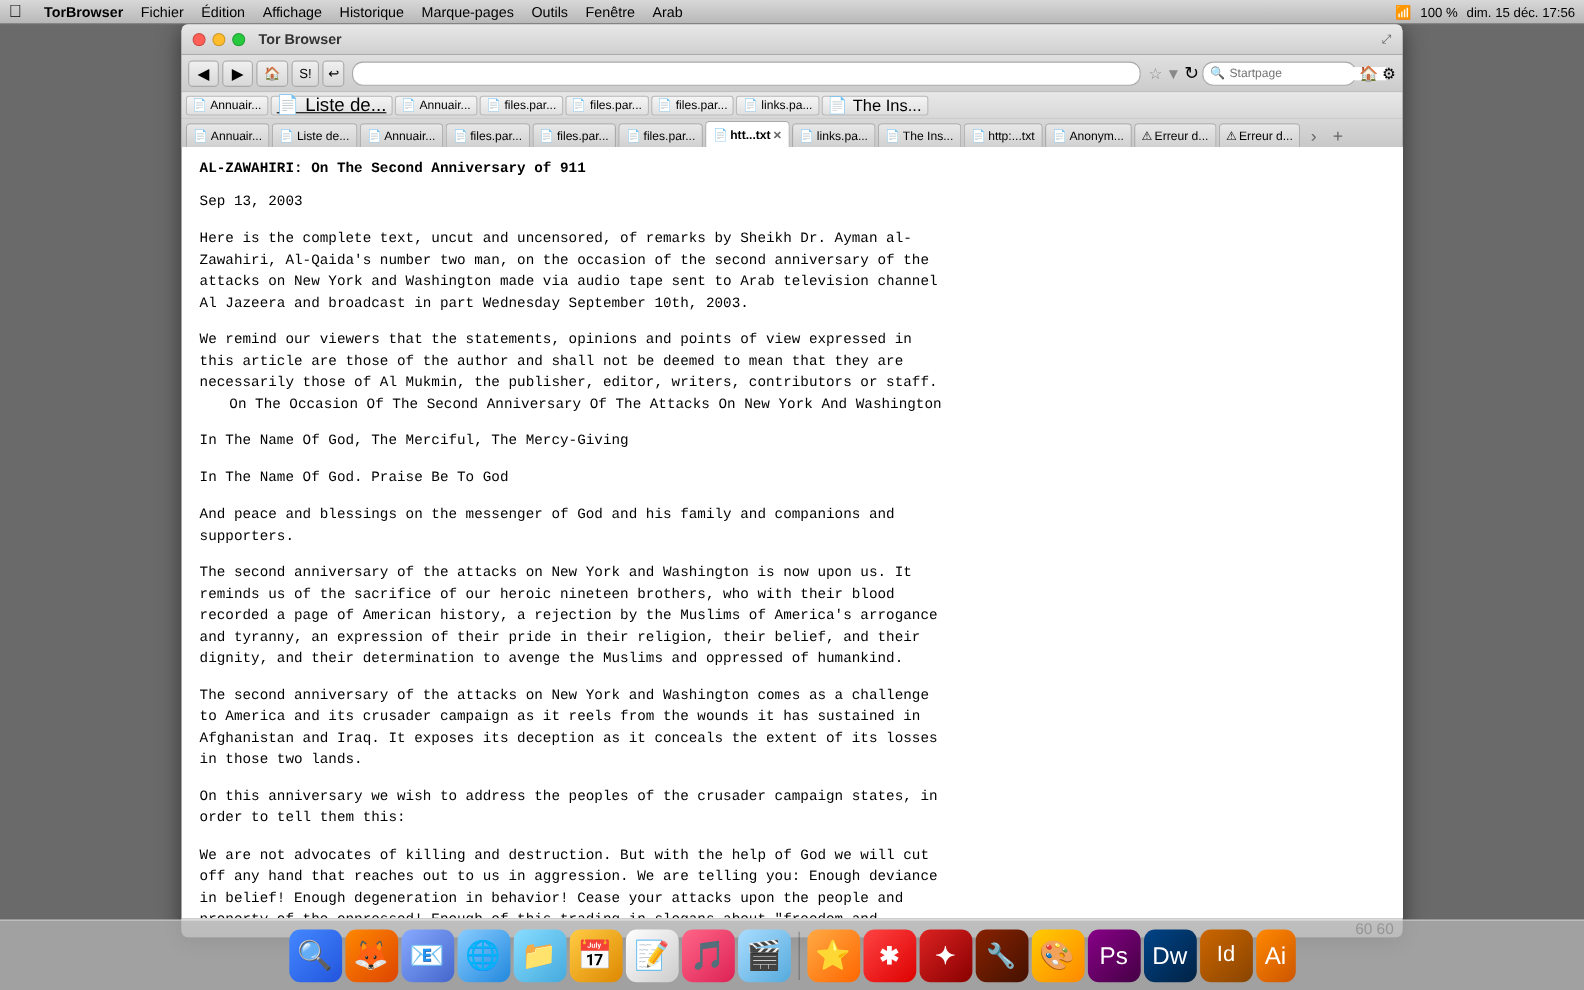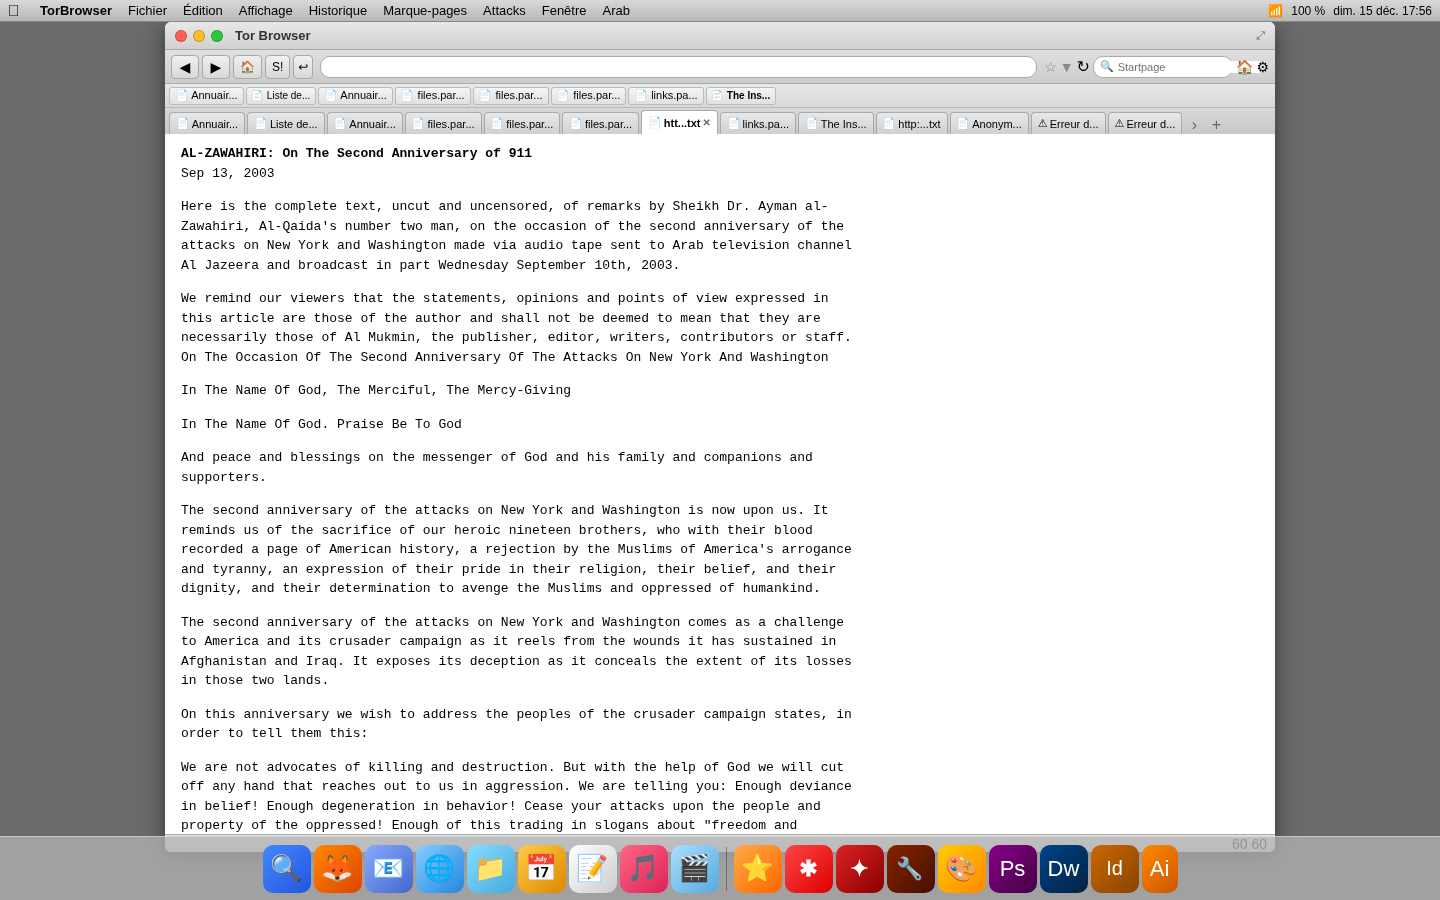--- a/index.html
+++ b/index.html
@@ -48,21 +48,21 @@
 <div class="overall-bg">
 
   <div style="position:absolute;top:0;left:0;right:0;height:22px;background:linear-gradient(to bottom,#d8d8d8,#b8b8b8);display:flex;align-items:center;padding:0 8px;border-bottom:1px solid #888;z-index:100;">
     <span style="font-size:16px;margin-right:12px;cursor:default;"></span>
     <span class="menubar-item bold">TorBrowser</span>
     <span class="menubar-item">Fichier</span>
     <span class="menubar-item">Édition</span>
     <span class="menubar-item">Affichage</span>
     <span class="menubar-item">Historique</span>
     <span class="menubar-item">Marque-pages</span>
-    <span class="menubar-item">Attacks</span>
+    <span class="menubar-item">Outils</span>
     <span class="menubar-item">Fenêtre</span>
     <span class="menubar-item">Arab</span>
     <div style="margin-left:auto;display:flex;align-items:center;gap:8px;font-size:12px;">
       <span>📶</span>
       <span>100 %</span>
       <span>dim. 15 déc. 17:56</span>
     </div>
   </div>
 
   <div class="browser-outer">
@@ -94,27 +94,27 @@
       <div style="display:flex;align-items:center;background:white;border:1px solid #aaa;border-radius:10px;height:22px;padding:0 6px;width:140px;">
         <span style="font-size:11px;color:#888;margin-right:4px;">🔍</span>
         <input type="text" placeholder="Startpage" style="flex: 1 1 0%; border: none; outline: none; font-size: 11px;">
       </div>
       <button style="background:transparent;border:none;font-size:14px;cursor:pointer;">🏠</button>
       <button style="background:transparent;border:none;font-size:14px;cursor:pointer;">⚙</button>
     </div>
 
     <div style="background:linear-gradient(to bottom,#e8e8e8,#d8d8d8);height:24px;display:flex;align-items:center;padding:0 4px;border-bottom:1px solid #bbb;gap:2px;overflow:hidden;">
       <div style="background:linear-gradient(to bottom,#f5f5f5,#e0e0e0);border:1px solid #bbb;border-radius:3px;height:18px;padding:0 5px;font-size:11px;display:flex;align-items:center;cursor:pointer;white-space:nowrap;">📄 Annuair...</div>
-      <div style="background:linear-gradient(to bottom,#f5f5f5,#e0e0e0);border:1px solid #bbb;border-radius:3px;height:18px;padding:0 5px;font-size:10px;display:flex;align-items:center;cursor:pointer;white-space:nowrap;">📄 Liste de...</div>
+      <div style="background:linear-gradient(to bottom,#f5f5f5,#e0e0e0);border:1px solid #bbb;border-radius:3px;height:18px;padding:0 5px;font-size:17px;display:flex;align-items:center;cursor:pointer;white-space:nowrap;text-decoration:underline;">📄 Liste de...</div>
       <div style="background:linear-gradient(to bottom,#f5f5f5,#e0e0e0);border:1px solid #bbb;border-radius:3px;height:18px;padding:0 5px;font-size:11px;display:flex;align-items:center;cursor:pointer;white-space:nowrap;">📄 Annuair...</div>
       <div style="background:linear-gradient(to bottom,#f5f5f5,#e0e0e0);border:1px solid #bbb;border-radius:3px;height:18px;padding:0 5px;font-size:11px;display:flex;align-items:center;cursor:pointer;white-space:nowrap;">📄 files.par...</div>
       <div style="background:linear-gradient(to bottom,#f5f5f5,#e0e0e0);border:1px solid #bbb;border-radius:3px;height:18px;padding:0 5px;font-size:11px;display:flex;align-items:center;cursor:pointer;white-space:nowrap;">📄 files.par...</div>
       <div style="background:linear-gradient(to bottom,#f5f5f5,#e0e0e0);border:1px solid #bbb;border-radius:3px;height:18px;padding:0 5px;font-size:11px;display:flex;align-items:center;cursor:pointer;white-space:nowrap;">📄 files.par...</div>
       <div style="background:linear-gradient(to bottom,#f5f5f5,#e0e0e0);border:1px solid #bbb;border-radius:3px;height:18px;padding:0 5px;font-size:11px;display:flex;align-items:center;cursor:pointer;white-space:nowrap;">📄 links.pa...</div>
-      <div style="background:linear-gradient(to bottom,#f5f5f5,#e0e0e0);border:1px solid #bbb;border-radius:3px;height:18px;padding:0 5px;font-size:10px;display:flex;align-items:center;cursor:pointer;white-space:nowrap;font-weight:bold;">📄 The Ins...</div>
+      <div style="background:linear-gradient(to bottom,#f5f5f5,#e0e0e0);border:1px solid #bbb;border-radius:3px;height:18px;padding:0 5px;font-size:15px;display:flex;align-items:center;cursor:pointer;white-space:nowrap;">📄 The Ins...</div>
     </div>
 
     <div style="background:linear-gradient(to bottom,#d8d8d8,#c8c8c8);height:26px;display:flex;align-items:flex-end;padding:0 4px;gap:2px;overflow:hidden;">
       <div style="background:linear-gradient(to bottom,#e8e8e8,#d0d0d0);border:1px solid #aaa;border-bottom:none;border-radius:4px 4px 0 0;height:22px;padding:0 6px;font-size:11px;display:flex;align-items:center;cursor:pointer;white-space:nowrap;gap:2px;">📄 <span>Annuair...</span></div>
       <div style="background:linear-gradient(to bottom,#e8e8e8,#d0d0d0);border:1px solid #aaa;border-bottom:none;border-radius:4px 4px 0 0;height:22px;padding:0 6px;font-size:11px;display:flex;align-items:center;cursor:pointer;white-space:nowrap;gap:2px;">📄 <span>Liste de...</span></div>
       <div style="background:linear-gradient(to bottom,#e8e8e8,#d0d0d0);border:1px solid #aaa;border-bottom:none;border-radius:4px 4px 0 0;height:22px;padding:0 6px;font-size:11px;display:flex;align-items:center;cursor:pointer;white-space:nowrap;gap:2px;">📄 <span>Annuair...</span></div>
       <div style="background:linear-gradient(to bottom,#e8e8e8,#d0d0d0);border:1px solid #aaa;border-bottom:none;border-radius:4px 4px 0 0;height:22px;padding:0 6px;font-size:11px;display:flex;align-items:center;cursor:pointer;white-space:nowrap;gap:2px;">📄 <span>files.par...</span></div>
       <div style="background:linear-gradient(to bottom,#e8e8e8,#d0d0d0);border:1px solid #aaa;border-bottom:none;border-radius:4px 4px 0 0;height:22px;padding:0 6px;font-size:11px;display:flex;align-items:center;cursor:pointer;white-space:nowrap;gap:2px;">📄 <span>files.par...</span></div>
       <div style="background:linear-gradient(to bottom,#e8e8e8,#d0d0d0);border:1px solid #aaa;border-bottom:none;border-radius:4px 4px 0 0;height:22px;padding:0 6px;font-size:11px;display:flex;align-items:center;cursor:pointer;white-space:nowrap;gap:2px;">📄 <span>files.par...</span></div>
       <div style="background:white;border:1px solid #aaa;border-bottom:none;border-radius:4px 4px 0 0;height:24px;padding:0 6px;font-size:11px;display:flex;align-items:center;cursor:pointer;white-space:nowrap;gap:2px;font-weight:bold;">📄 <span>htt...txt</span> <span style="font-size:10px;color:#666;">✕</span></div>
@@ -123,25 +123,25 @@
       <div style="background:linear-gradient(to bottom,#e8e8e8,#d0d0d0);border:1px solid #aaa;border-bottom:none;border-radius:4px 4px 0 0;height:22px;padding:0 6px;font-size:11px;display:flex;align-items:center;cursor:pointer;white-space:nowrap;gap:2px;">📄 <span>http:...txt</span></div>
       <div style="background:linear-gradient(to bottom,#e8e8e8,#d0d0d0);border:1px solid #aaa;border-bottom:none;border-radius:4px 4px 0 0;height:22px;padding:0 6px;font-size:11px;display:flex;align-items:center;cursor:pointer;white-space:nowrap;gap:2px;">📄 <span>Anonym...</span></div>
       <div style="background:linear-gradient(to bottom,#e8e8e8,#d0d0d0);border:1px solid #aaa;border-bottom:none;border-radius:4px 4px 0 0;height:22px;padding:0 6px;font-size:11px;display:flex;align-items:center;cursor:pointer;white-space:nowrap;gap:2px;">⚠ <span>Erreur d...</span></div>
       <div style="background:linear-gradient(to bottom,#e8e8e8,#d0d0d0);border:1px solid #aaa;border-bottom:none;border-radius:4px 4px 0 0;height:22px;padding:0 6px;font-size:11px;display:flex;align-items:center;cursor:pointer;white-space:nowrap;gap:2px;">⚠ <span>Erreur d...</span></div>
       <div style="display:flex;align-items:center;justify-content:center;width:20px;font-size:16px;color:#666;cursor:pointer;">›</div>
       <div style="display:flex;align-items:center;justify-content:center;width:20px;font-size:16px;color:#666;cursor:pointer;">+</div>
     </div>
 
     <div style="flex:1;background:white;overflow-y:auto;padding:10px 16px;">
       <div style="font-family:'Courier New',Courier,monospace;font-size:13px;line-height:1.5;color:#000;max-width:680px;">
-        <p style="font-weight:bold;">AL-ZAWAHIRI: On The Second Anniversary of 911</p>
+        <p style="font-weight:bold;margin-bottom:10px;">AL-ZAWAHIRI: On The Second Anniversary of 911</p>
         <p style="margin-bottom:14px;">Sep 13, 2003</p>
         <p style="margin-bottom:14px;">Here is the complete text, uncut and uncensored, of remarks by Sheikh Dr. Ayman al-Zawahiri, Al-Qaida's number two man, on the occasion of the second anniversary of the attacks on New York and Washington made via audio tape sent to Arab television channel Al Jazeera and broadcast in part Wednesday September 10th, 2003.</p>
         <p style="">We remind our viewers that the statements, opinions and points of view expressed in this article are those of the author and shall not be deemed to mean that they are necessarily those of Al Mukmin, the publisher, editor, writers, contributors or staff.</p>
-        <p style="margin-bottom:14px;">On The Occasion Of The Second Anniversary Of The Attacks On New York And Washington</p>
+        <p style="margin-bottom:14px;margin-left:27px;">On The Occasion Of The Second Anniversary Of The Attacks On New York And Washington</p>
         <p style="margin-bottom:14px;">In The Name Of God, The Merciful, The Mercy-Giving</p>
         <p style="margin-bottom:14px;">In The Name Of God. Praise Be To God</p>
         <p style="margin-bottom:14px;">And peace and blessings on the messenger of God and his family and companions and supporters.</p>
         <p style="margin-bottom:14px;">The second anniversary of the attacks on New York and Washington is now upon us. It reminds us of the sacrifice of our heroic nineteen brothers, who with their blood recorded a page of American history, a rejection by the Muslims of America's arrogance and tyranny, an expression of their pride in their religion, their belief, and their dignity, and their determination to avenge the Muslims and oppressed of humankind.</p>
         <p style="margin-bottom:14px;">The second anniversary of the attacks on New York and Washington comes as a challenge to America and its crusader campaign as it reels from the wounds it has sustained in Afghanistan and Iraq. It exposes its deception as it conceals the extent of its losses in those two lands.</p>
         <p style="margin-bottom:14px;">On this anniversary we wish to address the peoples of the crusader campaign states, in order to tell them this:</p>
         <p style="margin-bottom:14px;">We are not advocates of killing and destruction. But with the help of God we will cut off any hand that reaches out to us in aggression. We are telling you: Enough deviance in belief! Enough degeneration in behavior! Cease your attacks upon the people and property of the oppressed! Enough of this trading in slogans about "freedom and justice," and "human rights"! We call you to Islam, the religion of the oneness of God; of justice, temperance, purity, and might. If you reject Islam, at least put a halt to your aggression against our Islamic world community. For decades you have been killing our women and children, stealing our wealth, and supporting tyrants who brutally dominate our community.</p>
 
       </div>
     </div>

